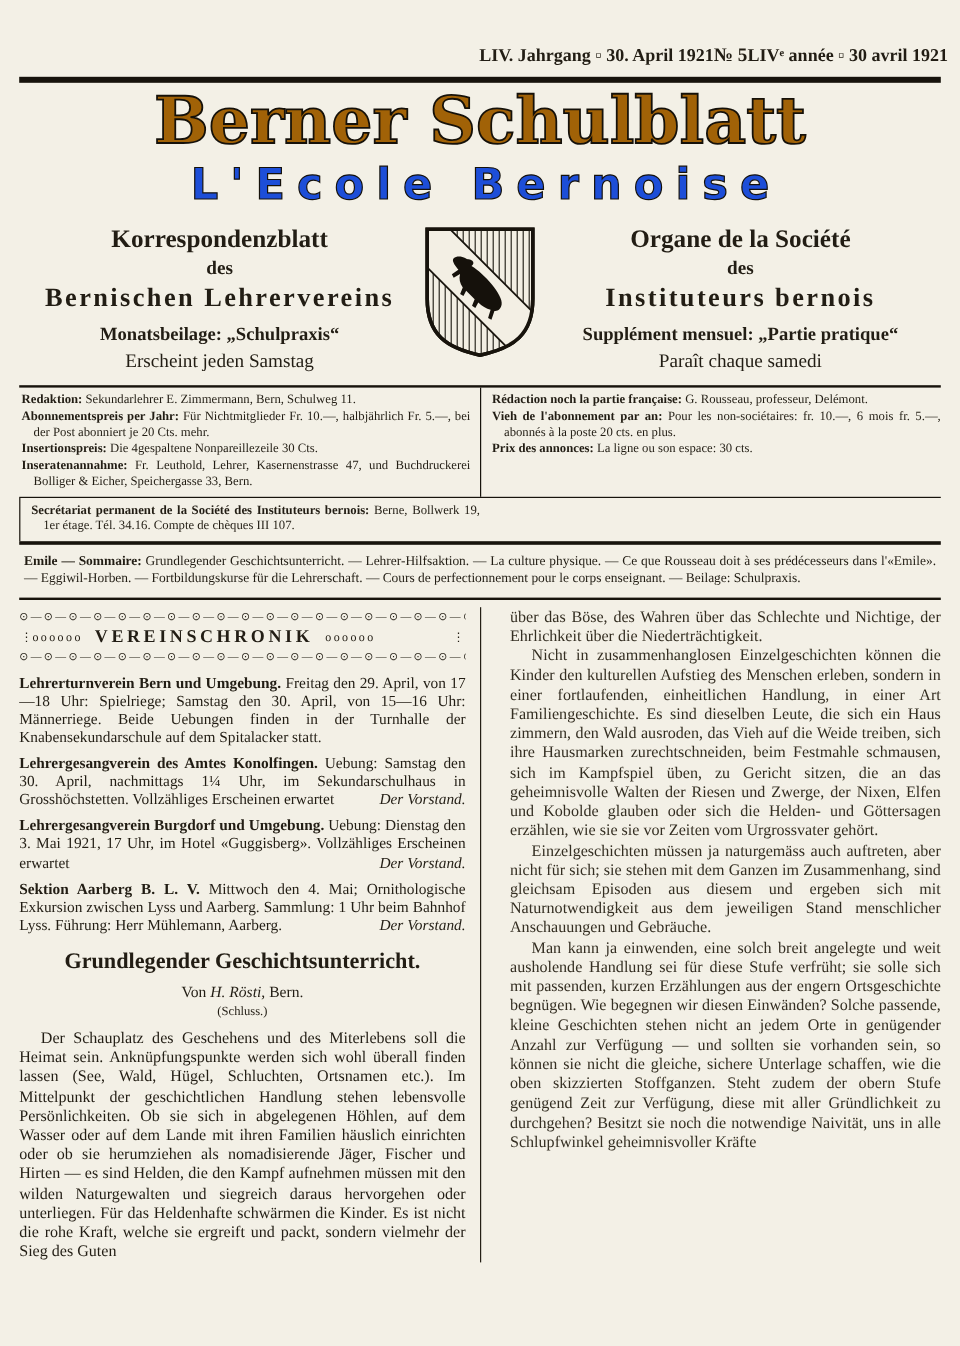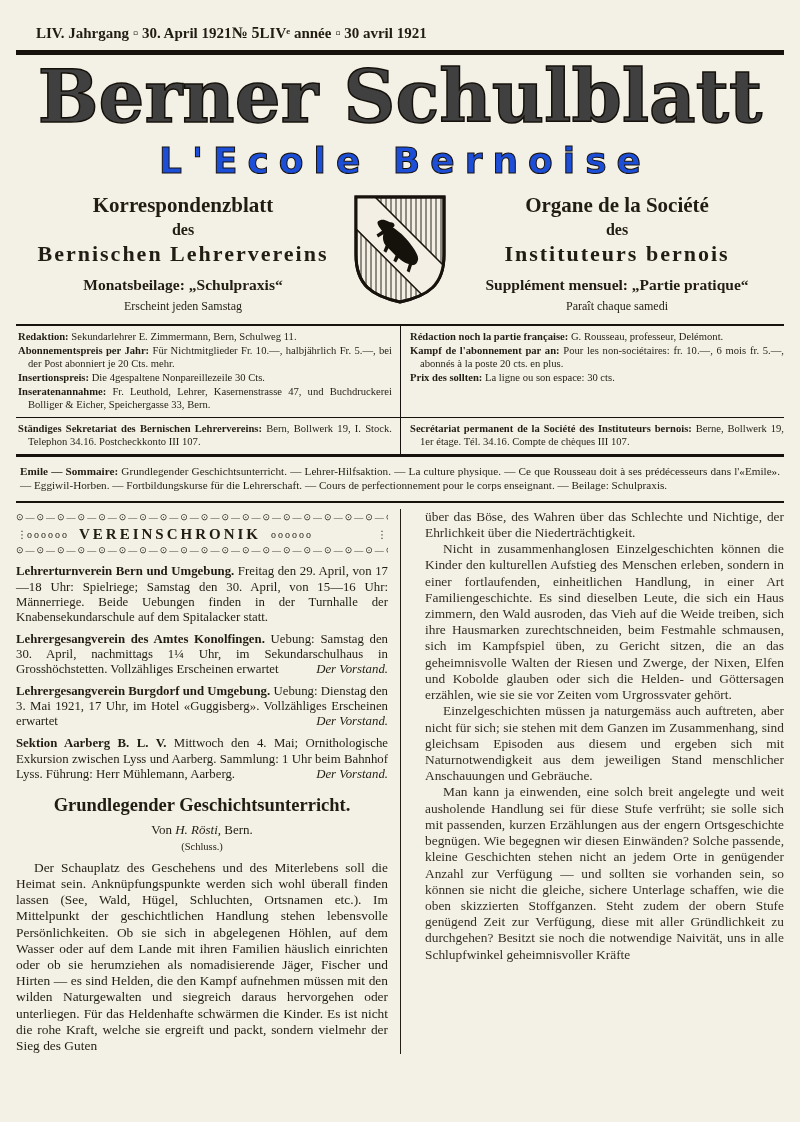--- a/index.html
+++ b/index.html
@@ -3,41 +3,41 @@
 <meta charset="utf-8">
 <style>
   * { margin:0; padding:0; box-sizing:border-box; }
   html,body { margin:0; background:#f3f0e6; }
   .page {
     width:800px; height:1122px; margin:0 auto; overflow:hidden; position:relative;
     background:#f3f0e6; color:#221d14;
     font-family:"Liberation Serif", serif;
   }
   
-  .topbar { display:flex; justify-content:flex-start; align-items:baseline;
-    padding:24px 36px 4px; font-weight:bold; font-size:15px; }
+  .topbar { display:flex; justify-content:flex-end; align-items:baseline;
+    padding:24px 10px 4px; font-weight:bold; font-size:15px;margin-top:14px; }
   .topbar .issue { font-size:16px; }
   .rule-heavy { height:5px; background:#17130c; margin:4px 16px 0; }
 
   
-  .title { font-family:"DejaVu Serif", serif; font-weight:bold; font-size:72px;
-    line-height:1.1; text-align:center; margin-top:2px; color:#404040;
+  .title { font-family:"DejaVu Serif", serif; font-weight:bold; font-size:54px;
+    line-height:1.1; text-align:center; margin-top:2px; color:#a16207;
     -webkit-text-stroke:1.5px #15110a; }
   .subtitle { font-family:"DejaVu Sans", sans-serif; font-weight:bold; font-size:36px;
     letter-spacing:10px; text-indent:10px; text-align:center; margin:4px 0 10px;
     color:#1d4ed8; -webkit-text-stroke:1px #15110a; }
 
   
   .orgrow { display:flex; padding:0 22px; }
   .orgcol { flex:1; text-align:center; }
   .org-l1 { font-size:21px; font-weight:bold; margin-top:2px; }
   .org-l2 { font-size:16px; margin:3px 0 2px; font-weight:bold; }
   .org-l3 { font-size:22px; font-weight:bold; letter-spacing:2px; margin:2px 0 9px; }
   .org-l4 { font-size:15.5px; font-weight:bold; margin:4px 0 5px; }
-  .org-l5 { font-size:12px; }
+  .org-l5 { font-size:16px; }
   .emblem { width:112px; display:flex; justify-content:center; align-items:flex-start; padding-top:2px; }
 
   
   .infobox { margin:10px 16px 0; border-top:2px solid #17130c; border-bottom:3px solid #17130c; }
   .ib-row { display:flex; }
   .ib-row.sec { border-top:1.5px solid #17130c; }
   .ib-col { width:50%; padding:5px 8px 4px 2px; font-size:10.6px; line-height:1.22; }
   .ib-col.fr { border-left:1.5px solid #17130c; padding-left:9px; padding-right:0; }
   .ib-col p { padding-left:10px; text-indent:-10px; margin-bottom:1px; text-align:justify; }
 
@@ -134,31 +134,27 @@
         <p><b>Abonnementspreis per Jahr:</b>
           <span>Für Nichtmitglieder Fr. 10.—, halbjährlich Fr. 5.—, bei der Post abonniert je 20 Cts. mehr.</span></p>
         <p><b>Insertionspreis:</b>
           <span>Die 4gespaltene Nonpareillezeile 30 Cts.</span></p>
         <p><b>Inseratenannahme:</b>
           <span>Fr. Leuthold, Lehrer, Kasernenstrasse 47, und Buchdruckerei Bolliger &amp; Eicher, Speichergasse 33, Bern.</span></p>
       </div>
       <div class="ib-col fr">
         <p><b>Rédaction noch la partie française:</b>
           <span>G. Rousseau, professeur, Delémont.</span></p>
-        <p><b>Kampf de l'abonnement par an:</b>
+        <p><b>Vieh de l'abonnement par an:</b>
           <span>Pour les non-sociétaires: fr. 10.—, 6 mois fr. 5.—, abonnés à la poste 20 cts. en plus.</span></p>
-        <p><b>Prix des sollten:</b>
+        <p><b>Prix des annonces:</b>
           <span>La ligne ou son espace: 30 cts.</span></p>
       </div>
     </div>
     <div class="ib-row sec">
-      <div class="ib-col">
-        <p><b>Ständiges Sekretariat des Bernischen Lehrervereins:</b>
-          <span>Bern, Bollwerk 19, I. Stock. Telephon 34.16. Postcheckkonto III 107.</span></p>
-      </div>
       <div class="ib-col fr">
         <p><b>Secrétariat permanent de la Société des Instituteurs bernois:</b>
           <span>Berne, Bollwerk 19, 1er étage. Tél. 34.16. Compte de chèques III 107.</span></p>
       </div>
     </div>
   </section>
 
   <section class="toc">
     <b>Emile — Sommaire:</b>
     <span>Grundlegender Geschichtsunterricht. — Lehrer-Hilfsaktion. — La culture physique. — Ce que Rousseau doit à ses prédécesseurs dans l'«Emile». — Eggiwil-Horben. — Fortbildungskurse für die Lehrerschaft. — Cours de perfectionnement pour le corps enseignant. — Beilage: Schulpraxis.</span>

